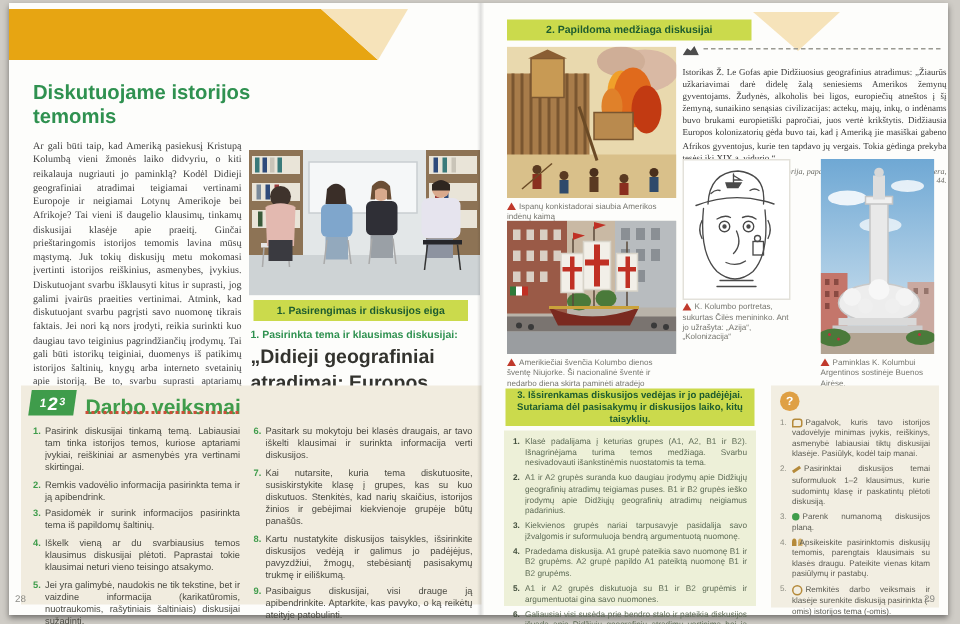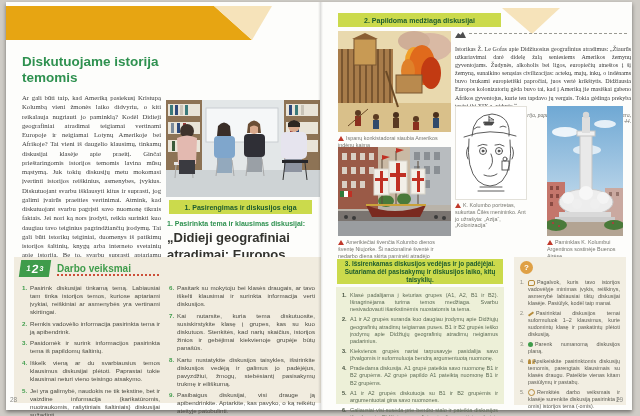--- a/index.html
+++ b/index.html
@@ -18,21 +18,21 @@
   .glabel{background:var(--labelbg,#cbda4c);color:var(--labeltext,#1d5c2f);font-weight:bold;text-align:center;display:flex;align-items:center;justify-content:center;}
   .label1{left:169px;top:200px;width:143px;height:14px;font-size:7px;}
   .topic-lead{left:167px;top:220px;width:152px;font-size:7px;font-weight:bold;color:var(--green,#2f9150);}
   .topic-q{left:167px;top:230px;width:152px;font-size:13px;font-weight:bold;color:#33332e;line-height:1.3;}
   .beige{background:#f1ecdf;}
   .workpanel{left:14px;top:257px;width:307px;height:146px;}
   .w123{left:20px;top:260px;width:30px;height:17px;background:#3f9c4b;transform:skewX(-8deg);color:#fff;display:flex;align-items:center;justify-content:center;gap:1px;}
   .w123 .d1{font-size:8px;font-weight:bold;}
   .w123 .d2{font-size:12px;font-weight:bold;}
   .w123 .d3{font-size:7px;font-weight:bold;}
-  .work-title{left:57px;top:263px;font-size:10px;font-weight:bold;color:#3f9c4b;}
+  .work-title{left:57px;top:263px;font-size:14px;font-weight:bold;color:#3f9c4b;}
   .work-dots{left:57px;top:274px;width:102px;border-bottom:2px dotted #cc4f38;}
   .col1{left:22px;top:284px;width:138px;}
   .col2{left:169px;top:284px;width:146px;}
   .li-row{display:flex;margin-bottom:3.5px;font-size:6.2px;line-height:1.3;color:#4a4a42;}
   .li-num{flex:0 0 8px;font-weight:bold;}
   .num-green{color:#3f9c4b;}
   .num-dark{color:#44503e;}
   .li-txt{flex:1;text-align:justify;}
   .pagenum{font-size:6.5px;color:#8b8b86;}
   .pn-left{left:10px;top:396px;}
@@ -76,21 +76,21 @@
   <div class="spread"></div>
 
   <svg class="abs banner-svg" width="300" height="34">
     <polygon points="0,0 208,0 246,34 0,34" fill="#e7a512"></polygon>
     <polygon points="208,0 266,0 246,34" fill="#f6e3ba"></polygon>
   </svg>
   <svg class="abs" style="left:500px;top:6px;" width="132" height="30">
     <polygon points="2,2 60,2 32,28" fill="#f6e3ba"></polygon>
   </svg>
 
-  <div class="abs heading">Diskutuojame istorija temomis</div>
+  <div class="abs heading">Diskutuojame istorijos temomis</div>
   <div class="abs intro">Ar gali būti taip, kad Ameriką pasiekusį Kristupą Kolumbą vieni žmonės laiko didvyriu, o kiti reikalauja nugriauti jo paminklą? Kodėl Didieji geografiniai atradimai teigiamai vertinami Europoje ir neigiamai Lotynų Amerikoje bei Afrikoje? Tai vieni iš daugelio klausimų, tinkamų diskusijai klasėje apie praeitį. Ginčai prieštaringomis istorijos temomis lavina mūsų mąstymą. Juk tokių diskusijų metu mokomasi įvertinti istorijos reiškinius, asmenybes, įvykius. Diskutuojant svarbu išklausyti kitus ir suprasti, jog galimi įvairūs praeities vertinimai. Atmink, kad diskutuojant svarbu pagrįsti savo nuomonę tikrais faktais. Jei nori ką nors įrodyti, reikia surinkti kuo daugiau tavo teiginius pagrindžiančių įrodymų. Tai gali būti istorikų teiginiai, duomenys iš patikimų istorijos šaltinių, knygų arba interneto svetainių apie istoriją. Be to, svarbu suprasti aptariamų įvykių laikotarpį, tuo metu vyravusias tradicijas ir moralines nuostatas. Tik taip įsigilinsi į praeities įvykius ir suprasi jų reikšmę dabartiniam pasauliui.</div>
 
   <div class="abs photo">
     <svg width="154" height="97" viewBox="0 0 154 97">
       <rect width="154" height="97" fill="#e3e7e8"></rect>
       <rect x="0" y="0" width="36" height="70" fill="#8d7355"></rect>
       <rect x="2" y="4" width="32" height="12" fill="#e9e4d8"></rect>
         <rect x="4" y="5" width="3" height="10" fill="#3a7a7a"></rect>
         <rect x="9" y="5" width="3" height="10" fill="#2e4a7a"></rect>
         <rect x="14" y="5" width="3" height="10" fill="#c9c4b8"></rect>

